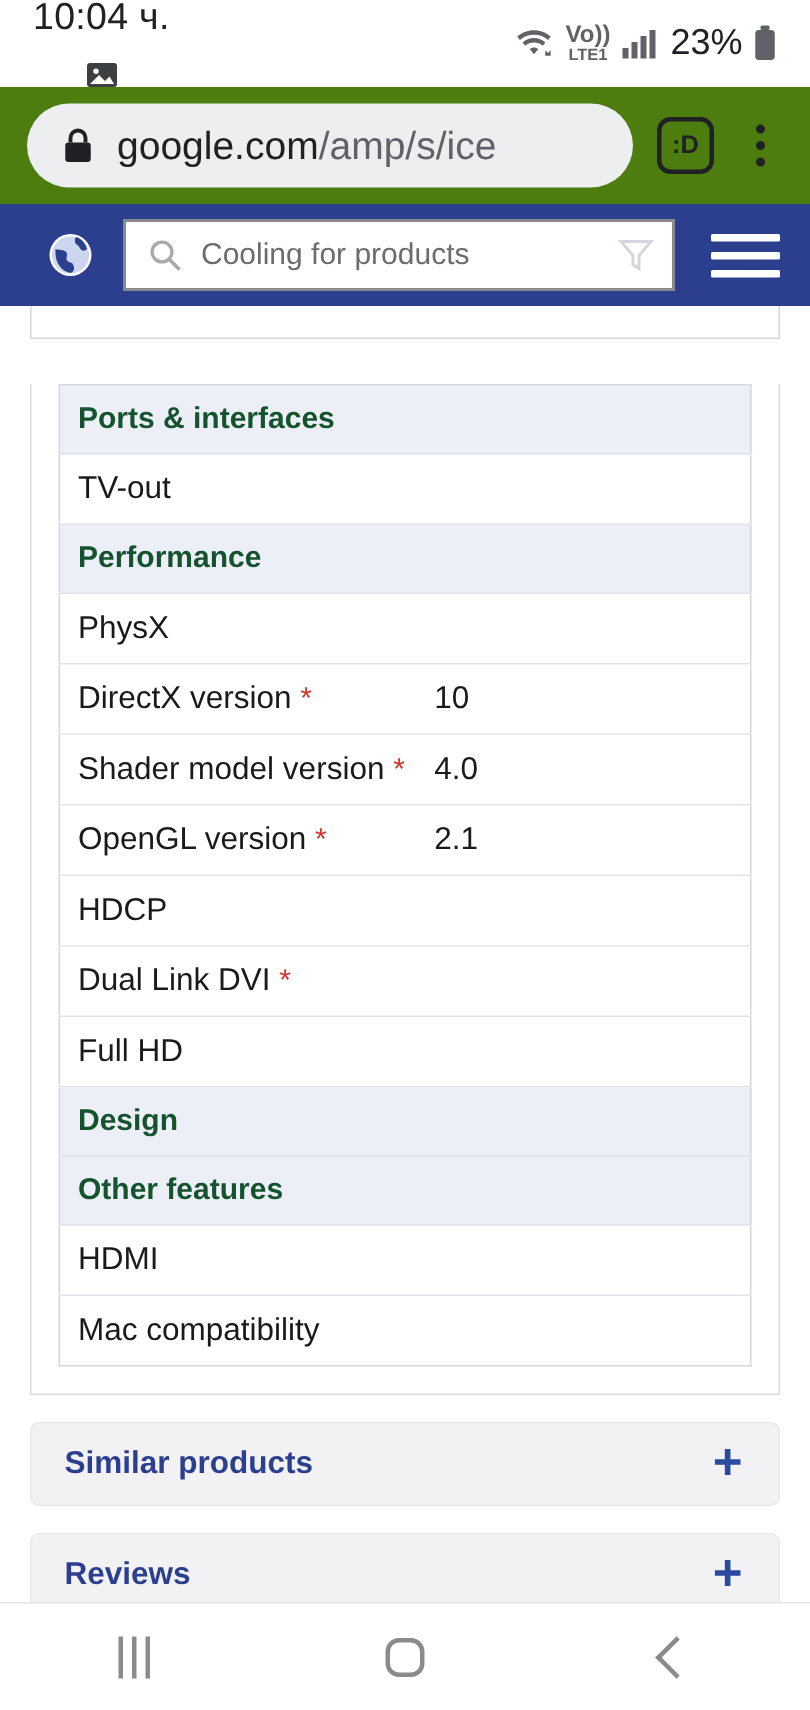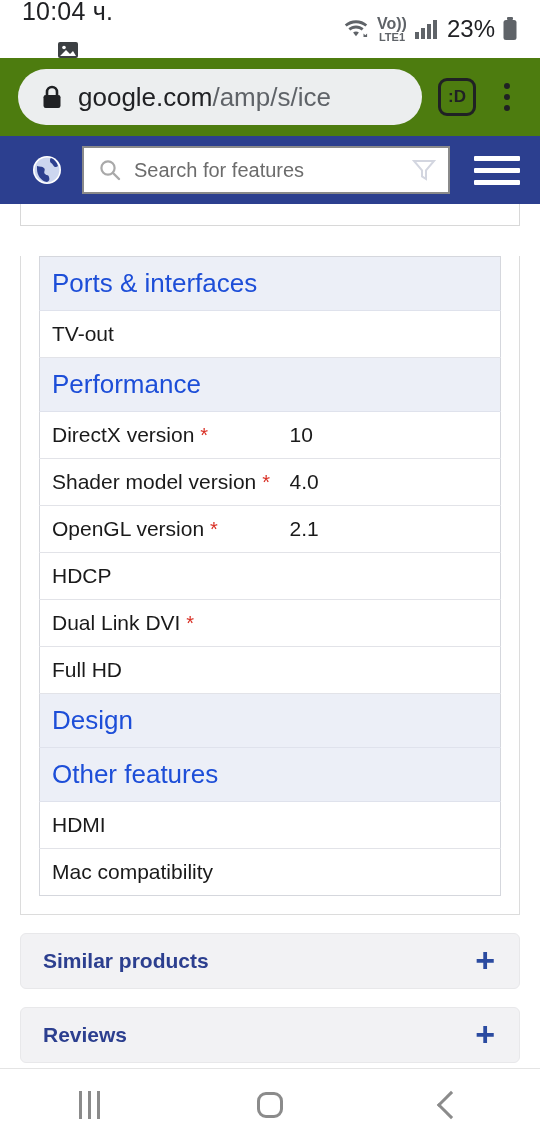--- a/index.html
+++ b/index.html
@@ -67,21 +67,21 @@
   }
   .prev-row-line { height: 22px; border-bottom: 1px solid #d8d8d8; border-left: 1px solid #d8d8d8; border-right: 1px solid #d8d8d8; }
 
   table.spec { width: 100%; border-collapse: collapse; border: 1px solid #d5d7dd; margin-top: 30px; }
   table.spec tr { height: 40px; }
   table.spec td {
     border-bottom: 1px solid #e2e3e8; padding: 11px 0 11px 12px;
     font-size: 21px; color: #1a1a1a; vertical-align: middle;
   }
   tr.section td {
-    background: #eceff7; font-weight: normal; font-size: 26px; color: #1d4ed8;
+    background: #eceff7; font-weight: bold; font-size: 20px; color: #14532d;
     border-bottom: 1px solid #dfe2ec;
   }
   td.label { width: 238px; white-space: nowrap; }
   td.value { font-size: 21px; color: #1a1a1a; padding-left: 0; }
   .star { color: #d93025; font-size: 20px; }
   table.spec tr:last-child td { border-bottom: none; }
 
   
   .accordion {
     margin: 18px 20px 0 20px; background: #f2f2f4; border: 1px solid #e8e8ea;
@@ -182,21 +182,21 @@
         <path d="M21 5c3 1 6 4 7 8-2 2-4 1-5-1s-3-2-3-4 0-2 1-3z" fill="#2c3f8f"></path>
       </svg>
     </span>
     <div class="searchbox">
       <span class="ico">
         <svg width="24" height="24" viewBox="0 0 24 24">
           <circle cx="10" cy="10" r="6.6" fill="none" stroke="#a9a9a9" stroke-width="2.2"></circle>
           <line x1="15" y1="15" x2="21" y2="21" stroke="#a9a9a9" stroke-width="2.4" stroke-linecap="round"></line>
         </svg>
       </span>
-      <span class="search-ph">Search for features</span>
+      <span class="search-ph">Cooling for products</span>
       <span class="ico">
         <svg width="28" height="28" viewBox="0 0 28 28">
           <path d="M4 5h20l-8 9.4V23l-4-2.6v-6z" fill="none" stroke="#d3d6e0" stroke-width="2"></path>
         </svg>
       </span>
     </div>
     <div class="hamburger">
         <i></i>
         <i></i>
         <i></i>
@@ -213,20 +213,24 @@
               <td colspan="2">Ports &amp; interfaces</td>
             </tr>
             <tr>
               <td class="label"><span>TV-out</span></td>
               <td class="value"></td>
             </tr>
             <tr class="section">
               <td colspan="2">Performance</td>
             </tr>
             <tr>
+              <td class="label"><span>PhysX</span></td>
+              <td class="value"></td>
+            </tr>
+            <tr>
               <td class="label"><span>DirectX version</span> <span class="star">*</span></td>
               <td class="value">10</td>
             </tr>
             <tr>
               <td class="label"><span>Shader model version</span> <span class="star">*</span></td>
               <td class="value">4.0</td>
             </tr>
             <tr>
               <td class="label"><span>OpenGL version</span> <span class="star">*</span></td>
               <td class="value">2.1</td>

